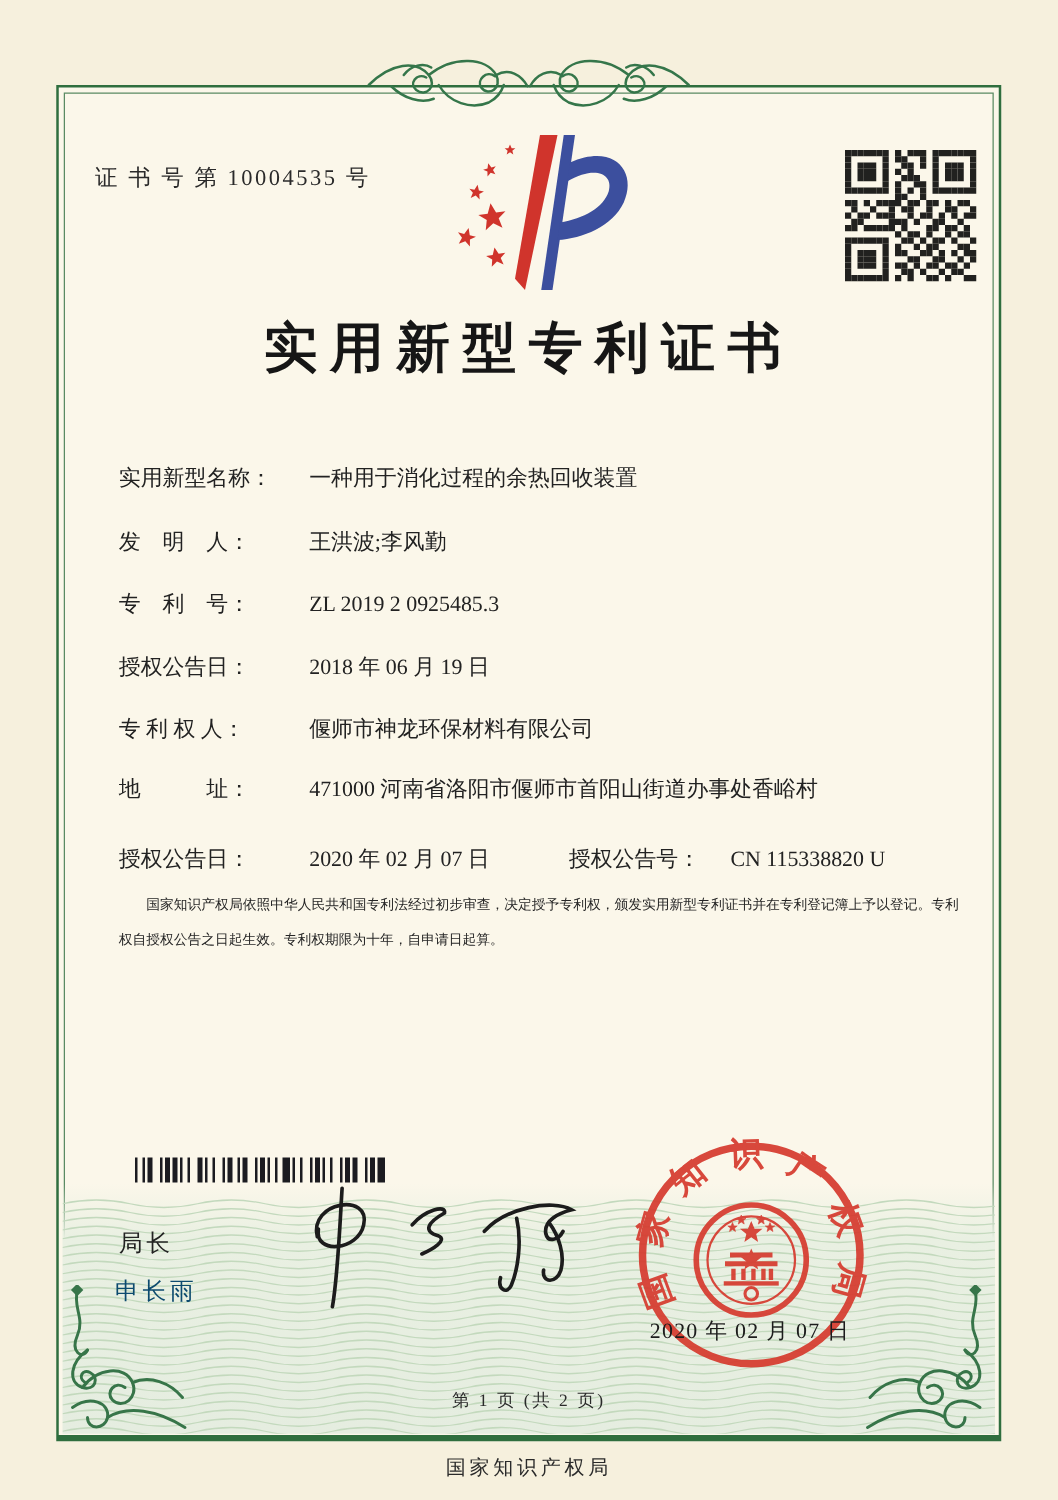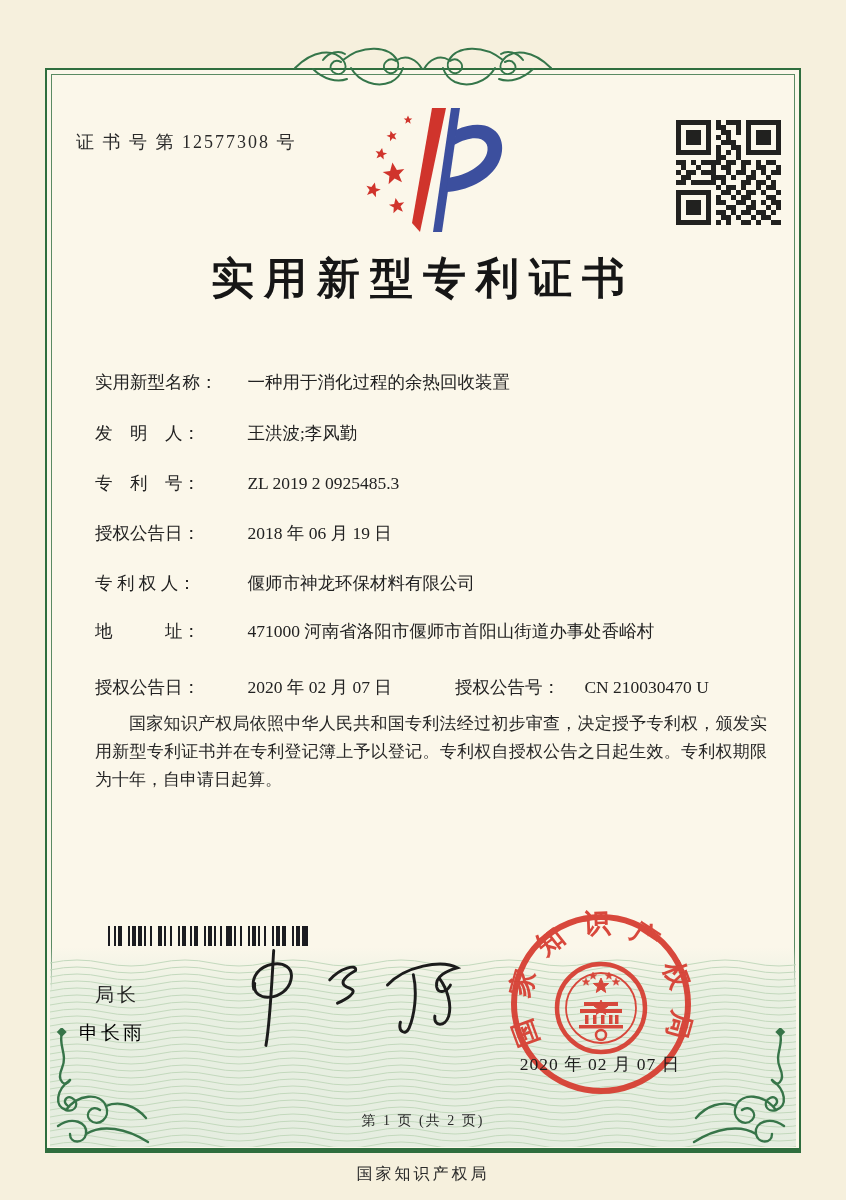--- a/index.html
+++ b/index.html
@@ -38,28 +38,28 @@
     font-size:43px;font-weight:700;letter-spacing:10px;color:#161616;
   }
   .field-row{position:absolute;left:95px;font-size:17.5px;white-space:nowrap;}
   .field-label{display:inline-block;min-width:128px;color:#222;}
   .field-value{color:#222;margin-left:20px;}
   .row1{top:370px}.row2{top:421px}.row3{top:471px}.row4{top:521px}
   .row5{top:571px}.row6{top:619px}.row7{top:675px}
   .grant-no-pair{position:absolute;left:360px;top:0;}
   .paragraphs{
     position:absolute;left:95px;top:710px;width:672px;
-    font-size:17px;line-height:28px;text-align:justify;color:#262626;
+    font-size:11px;line-height:28px;text-align:justify;color:#262626;
   }
   .paragraphs p{margin:0;text-indent:2em;}
   .barcode{position:absolute;left:108px;top:926px;height:20px;display:flex;align-items:stretch;}
   .barcode span{display:block;height:100%;}
   .barcode .bar{background:#1b1b20;}
   .commissioner-title{position:absolute;left:95px;top:982px;font-size:19px;letter-spacing:3px;color:#222;}
-  .commissioner-name{position:absolute;left:79px;top:1020px;font-size:19px;letter-spacing:3px;color:#000000;}
+  .commissioner-name{position:absolute;left:92px;top:1020px;font-size:19px;letter-spacing:3px;color:#0c4a6e;}
   .signature{position:absolute;left:228px;top:938px;width:250px;height:120px;}
   .seal{position:absolute;left:505px;top:908px;width:192px;height:192px;opacity:.92;}
   .seal-date{
     position:absolute;left:500px;top:1052px;width:200px;text-align:center;
     font-size:17.5px;color:#1c1c1c;letter-spacing:1px;
   }
   .page-indicator{
     position:absolute;left:0;right:0;top:1112px;text-align:center;
     font-size:14px;letter-spacing:2px;color:#2a2a2a;
   }
@@ -141,21 +141,21 @@
     <path d="M14 4 C 10 18 20 26 14 40 C 8 54 18 60 22 52"></path>
     <path d="M22 52 C 8 62 6 78 18 82 C 28 85 32 74 24 70 C 18 67 14 74 20 78"></path>
     <path d="M18 82 C 30 66 52 64 58 78 C 63 90 50 100 42 92 C 36 86 44 76 52 82"></path>
     <path d="M10 98 C 24 88 40 94 38 106 C 36 116 22 116 22 106"></path>
     <path d="M38 106 C 54 96 78 100 100 114"></path>
     <path d="M58 78 C 72 72 88 78 98 90"></path>
     <rect x="10" y="0" width="7" height="7" fill="#377549" stroke="none" transform="rotate(45 13 4)"></rect>
   </g>
 </svg>
 
-<div class="cert-no">证 书 号 第 12577308 号</div>
+<div class="cert-no">证 书 号 第 10004535 号</div>
 
 <svg class="logo" viewBox="0 0 160 140">
   <defs>
     <path id="st" d="M0,-10 L2.94,-3.09 L9.51,-3.09 L4.2,1.18 L5.88,8.09 L0,4 L-5.88,8.09 L-4.2,1.18 L-9.51,-3.09 L-2.94,-3.09 Z" fill="#d0342c"></path>
   </defs>
   <use href="#st" transform="translate(56,16) scale(0.45)"></use>
   <use href="#st" transform="translate(40,32) scale(0.55) rotate(-15)"></use>
   <use href="#st" transform="translate(29,50) scale(0.62) rotate(10)"></use>
   <use href="#st" transform="translate(42,70) scale(1.15) rotate(-8)"></use>
   <use href="#st" transform="translate(21,86) scale(0.78) rotate(14)"></use>
@@ -633,21 +633,21 @@
 </div>
 <div class="field-row row6">
   <span class="field-label">地　　　址：</span>
   <span class="field-value">471000 河南省洛阳市偃师市首阳山街道办事处香峪村</span>
 </div>
 <div class="field-row row7">
   <span class="field-label">授权公告日：</span>
   <span class="field-value">2020 年 02 月 07 日</span>
   <span class="grant-no-pair">
     <span class="field-label" style="min-width:0;">授权公告号：</span>
-    <span class="field-value">CN 210030470 U</span>
+    <span class="field-value">CN 115338820 U</span>
   </span>
 </div>
 
 <div class="paragraphs">
   <p>国家知识产权局依照中华人民共和国专利法经过初步审查，决定授予专利权，颁发实用新型专利证书并在专利登记簿上予以登记。专利权自授权公告之日起生效。专利权期限为十年，自申请日起算。</p>
 </div>
 
 <div class="barcode">
     <span class="bar" style="width: 2px;"></span>
     <span class="gap" style="width: 4px;"></span>

